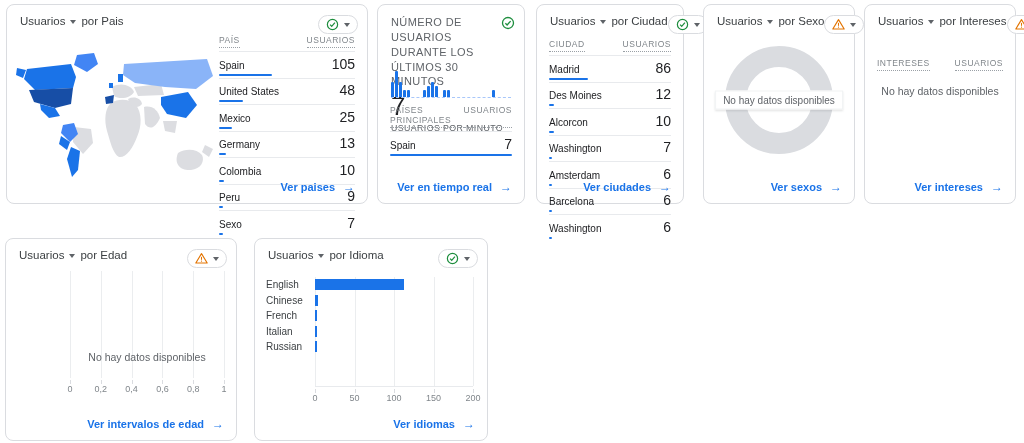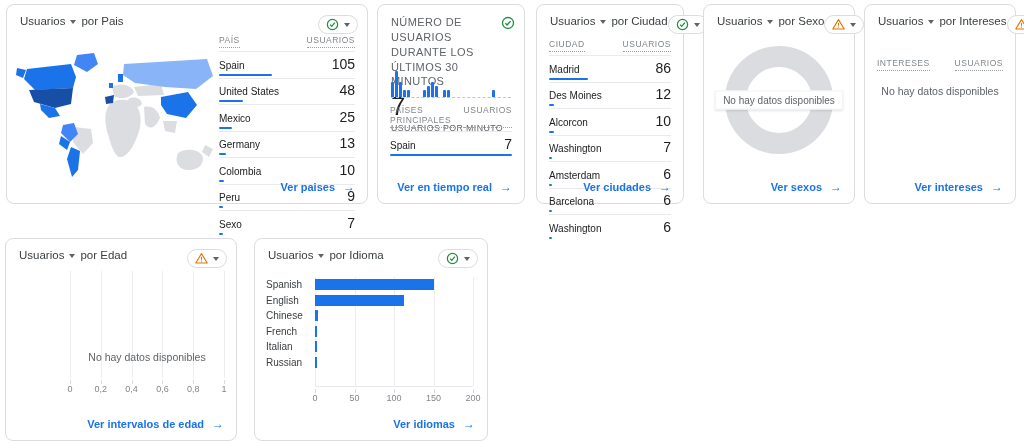--- a/index.html
+++ b/index.html
@@ -444,26 +444,20 @@
   </div>
   <div class="lang-grid">
       <div class="vline" style="left: 0%;"></div>
       <div class="vline" style="left: 25%;"></div>
       <div class="vline" style="left: 50%;"></div>
       <div class="vline" style="left: 75%;"></div>
       <div class="vline" style="left: 100%;"></div>
     </div>
   <div class="lang-area">
       <div class="lrow">
-        <span class="llabel">Spanish</span>
-        <div class="ltrack">
-          <div class="lbar" style="width:75%"></div>
-        </div>
-      </div>
-      <div class="lrow">
         <span class="llabel">English</span>
         <div class="ltrack">
           <div class="lbar" style="width:56.49999999999999%"></div>
         </div>
       </div>
       <div class="lrow">
         <span class="llabel">Chinese</span>
         <div class="ltrack">
           <div class="lbar" style="width:2%"></div>
         </div>

